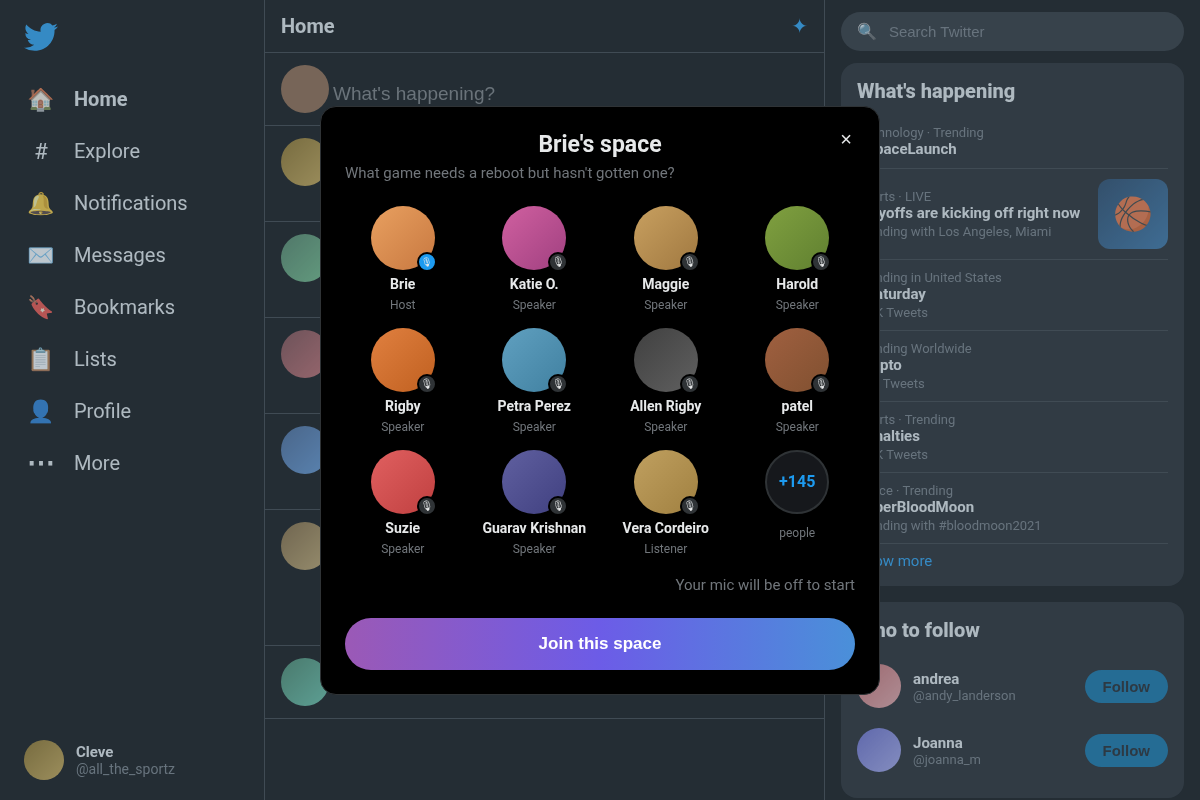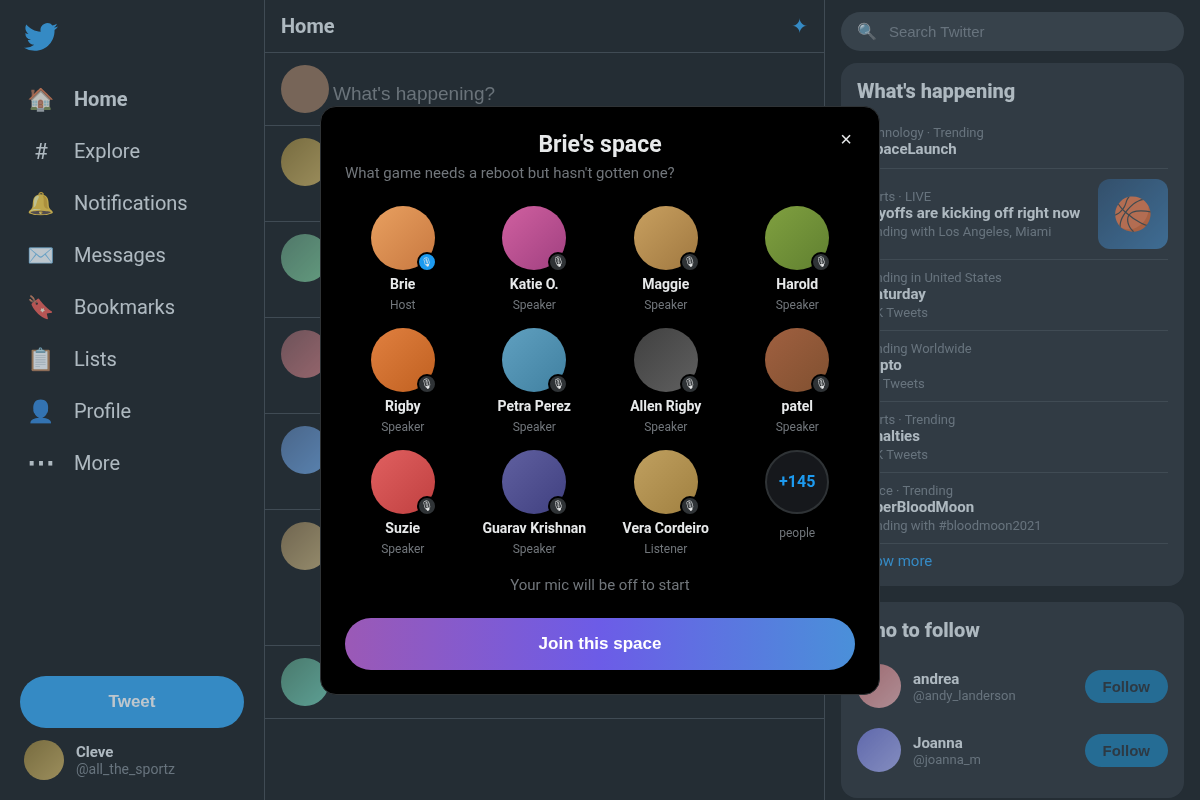--- a/index.html
+++ b/index.html
@@ -87,21 +87,21 @@
     .participant-avatar.pa-allen { background: linear-gradient(135deg, #404040, #606060); }
     .participant-avatar.pa-patel { background: linear-gradient(135deg, #a06040, #805030); }
     .participant-avatar.pa-suzie { background: linear-gradient(135deg, #e06060, #c04040); }
     .participant-avatar.pa-guarav { background: linear-gradient(135deg, #6060a0, #404080); }
     .participant-avatar.pa-vera { background: linear-gradient(135deg, #c0a060, #a08040); }
     .participant-avatar.pa-plus { background: #16181c; display: flex; align-items: center; justify-content: center; font-size: 20px; font-weight: 700; color: #1d9bf0; border: 2px solid #2f3336; }
     .host-badge { position: absolute; bottom: -2px; right: -2px; background: #1d9bf0; border-radius: 50%; width: 20px; height: 20px; display: flex; align-items: center; justify-content: center; font-size: 10px; border: 2px solid #000; }
     .mic-icon { position: absolute; bottom: -2px; right: -2px; background: #2f3336; border-radius: 50%; width: 20px; height: 20px; display: flex; align-items: center; justify-content: center; font-size: 10px; border: 2px solid #000; }
     .participant-name { font-size: 14px; font-weight: 700; text-align: center; }
     .participant-role { font-size: 12px; color: #71767b; text-align: center; }
-    .modal-mic-notice { text-align: center; color: #71767b; font-size: 15px; margin-bottom: 24px; }
+    .modal-mic-notice { text-align: right; color: #71767b; font-size: 15px; margin-bottom: 24px; }
     .join-btn { width: 100%; padding: 16px; background: linear-gradient(90deg, #9b59b6, #6c5ce7, #4a90d9); border: none; border-radius: 9999px; color: #fff; font-size: 17px; font-weight: 700; cursor: pointer; }
   </style>
 </head>
 <body>
 
 <div class="sidebar">
   <div class="sidebar-logo">
     <svg viewBox="0 0 24 24">
         <path d="M23.954 4.569a10 10 0 01-2.825.775 4.958 4.958 0 002.163-2.723 9.99 9.99 0 01-3.127 1.195 4.92 4.92 0 00-8.384 4.482C7.691 8.094 4.066 6.13 1.64 3.161a4.822 4.822 0 00-.666 2.475c0 1.71.87 3.213 2.188 4.096a4.904 4.904 0 01-2.228-.616v.061a4.923 4.923 0 003.946 4.827 4.996 4.996 0 01-2.212.085 4.937 4.937 0 004.604 3.417 9.868 9.868 0 01-6.102 2.105c-.39 0-.779-.023-1.17-.067a13.995 13.995 0 007.557 2.209c9.054 0 13.999-7.496 13.999-13.986 0-.209 0-.42-.015-.63a9.936 9.936 0 002.46-2.548l-.047-.02z"></path>
       </svg>
@@ -133,21 +133,20 @@
     </div>
     <div class="nav-item">
       <span class="nav-icon">👤</span>
       <span class="nav-label">Profile</span>
     </div>
     <div class="nav-item">
       <span class="nav-icon" style="font-size:28px; font-weight:900; line-height:1;">⋯</span>
       <span class="nav-label">More</span>
     </div>
   </nav>
-  <button class="tweet-btn">Tweet</button>
   <div class="sidebar-user">
     <div class="avatar" style="background: linear-gradient(135deg, #8B6914, #c8a244);"></div>
     <div>
       <div style="font-weight:700; font-size:15px;">Cleve</div>
       <div style="color:#71767b; font-size:14px;">@all_the_sportz</div>
     </div>
   </div>
 </div>
 
 <div class="main">

